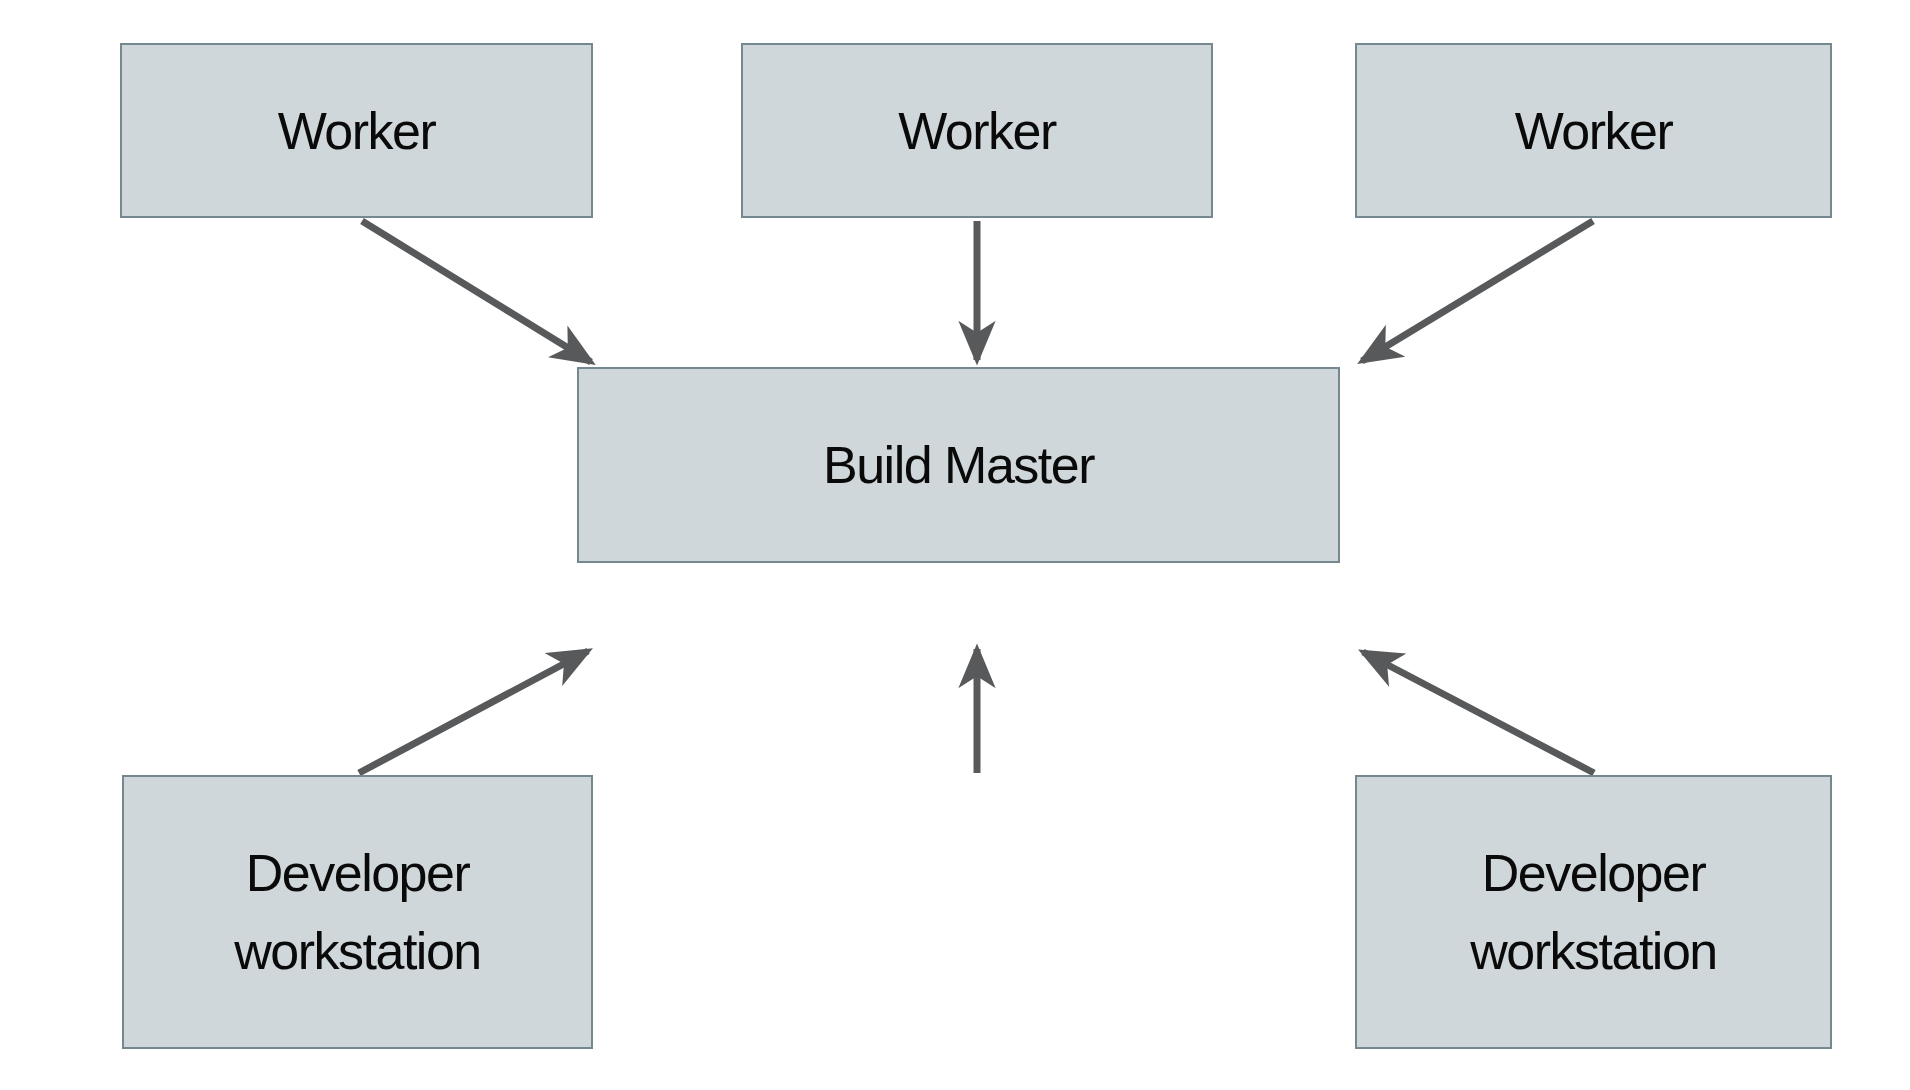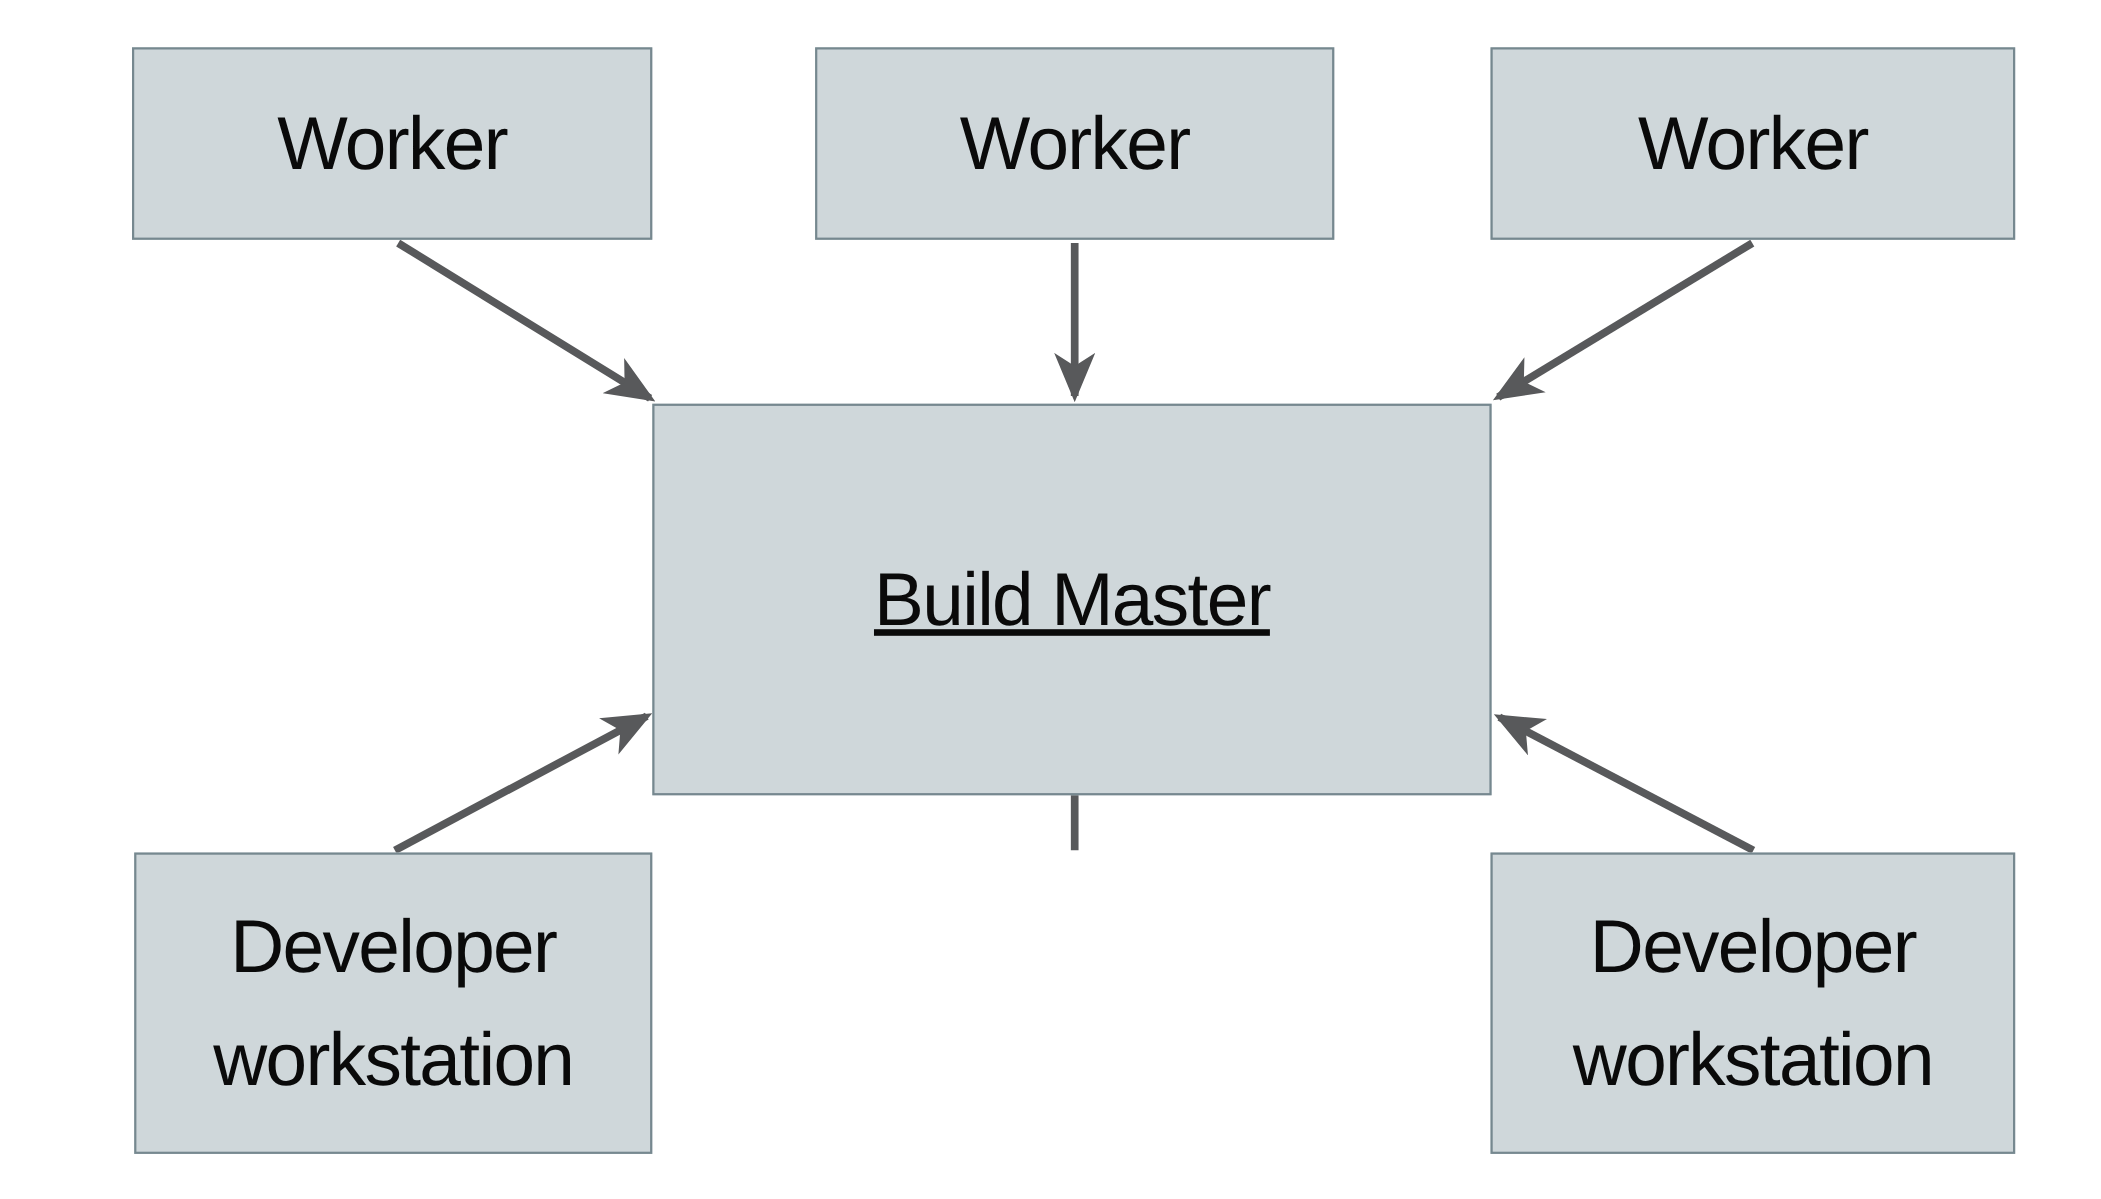--- a/index.html
+++ b/index.html
@@ -34,29 +34,29 @@
   }
   .node {
     position: absolute;
     background: var(--node-fill);
     border: 2px solid var(--node-border);
     display: flex;
     align-items: center;
     justify-content: center;
     text-align: center;
     color: var(--text);
-    font-size: 68px;
+    font-size: 52px;
     letter-spacing: -1.5px;
     line-height: 1.5;
     padding: 0 12px;
   }
   .node-worker-1      { left: 120px;  top: 43px;  width: 473px; height: 175px; }
   .node-worker-2      { left: 741px;  top: 43px;  width: 472px; height: 175px; }
   .node-worker-3      { left: 1355px; top: 43px;  width: 477px; height: 175px; }
-  .node-build-master  { left: 593px;  top: 367px; width: 763px; height: 356px; text-decoration: underline; }
+  .node-build-master  { left: 577px;  top: 367px; width: 763px; height: 196px; }
   .node-dev-left      { left: 122px;  top: 775px; width: 471px; height: 274px; }
   .node-ci-server     { left: 741px;  top: 775px; width: 472px; height: 274px; }
   .node-dev-right     { left: 1355px; top: 775px; width: 477px; height: 274px; }
 </style>
 </head>
 <body>
 
 <div class="canvas">
 
   <svg class="edges" viewBox="0 0 1910 1090" xmlns="http://www.w3.org/2000/svg" aria-hidden="true">

